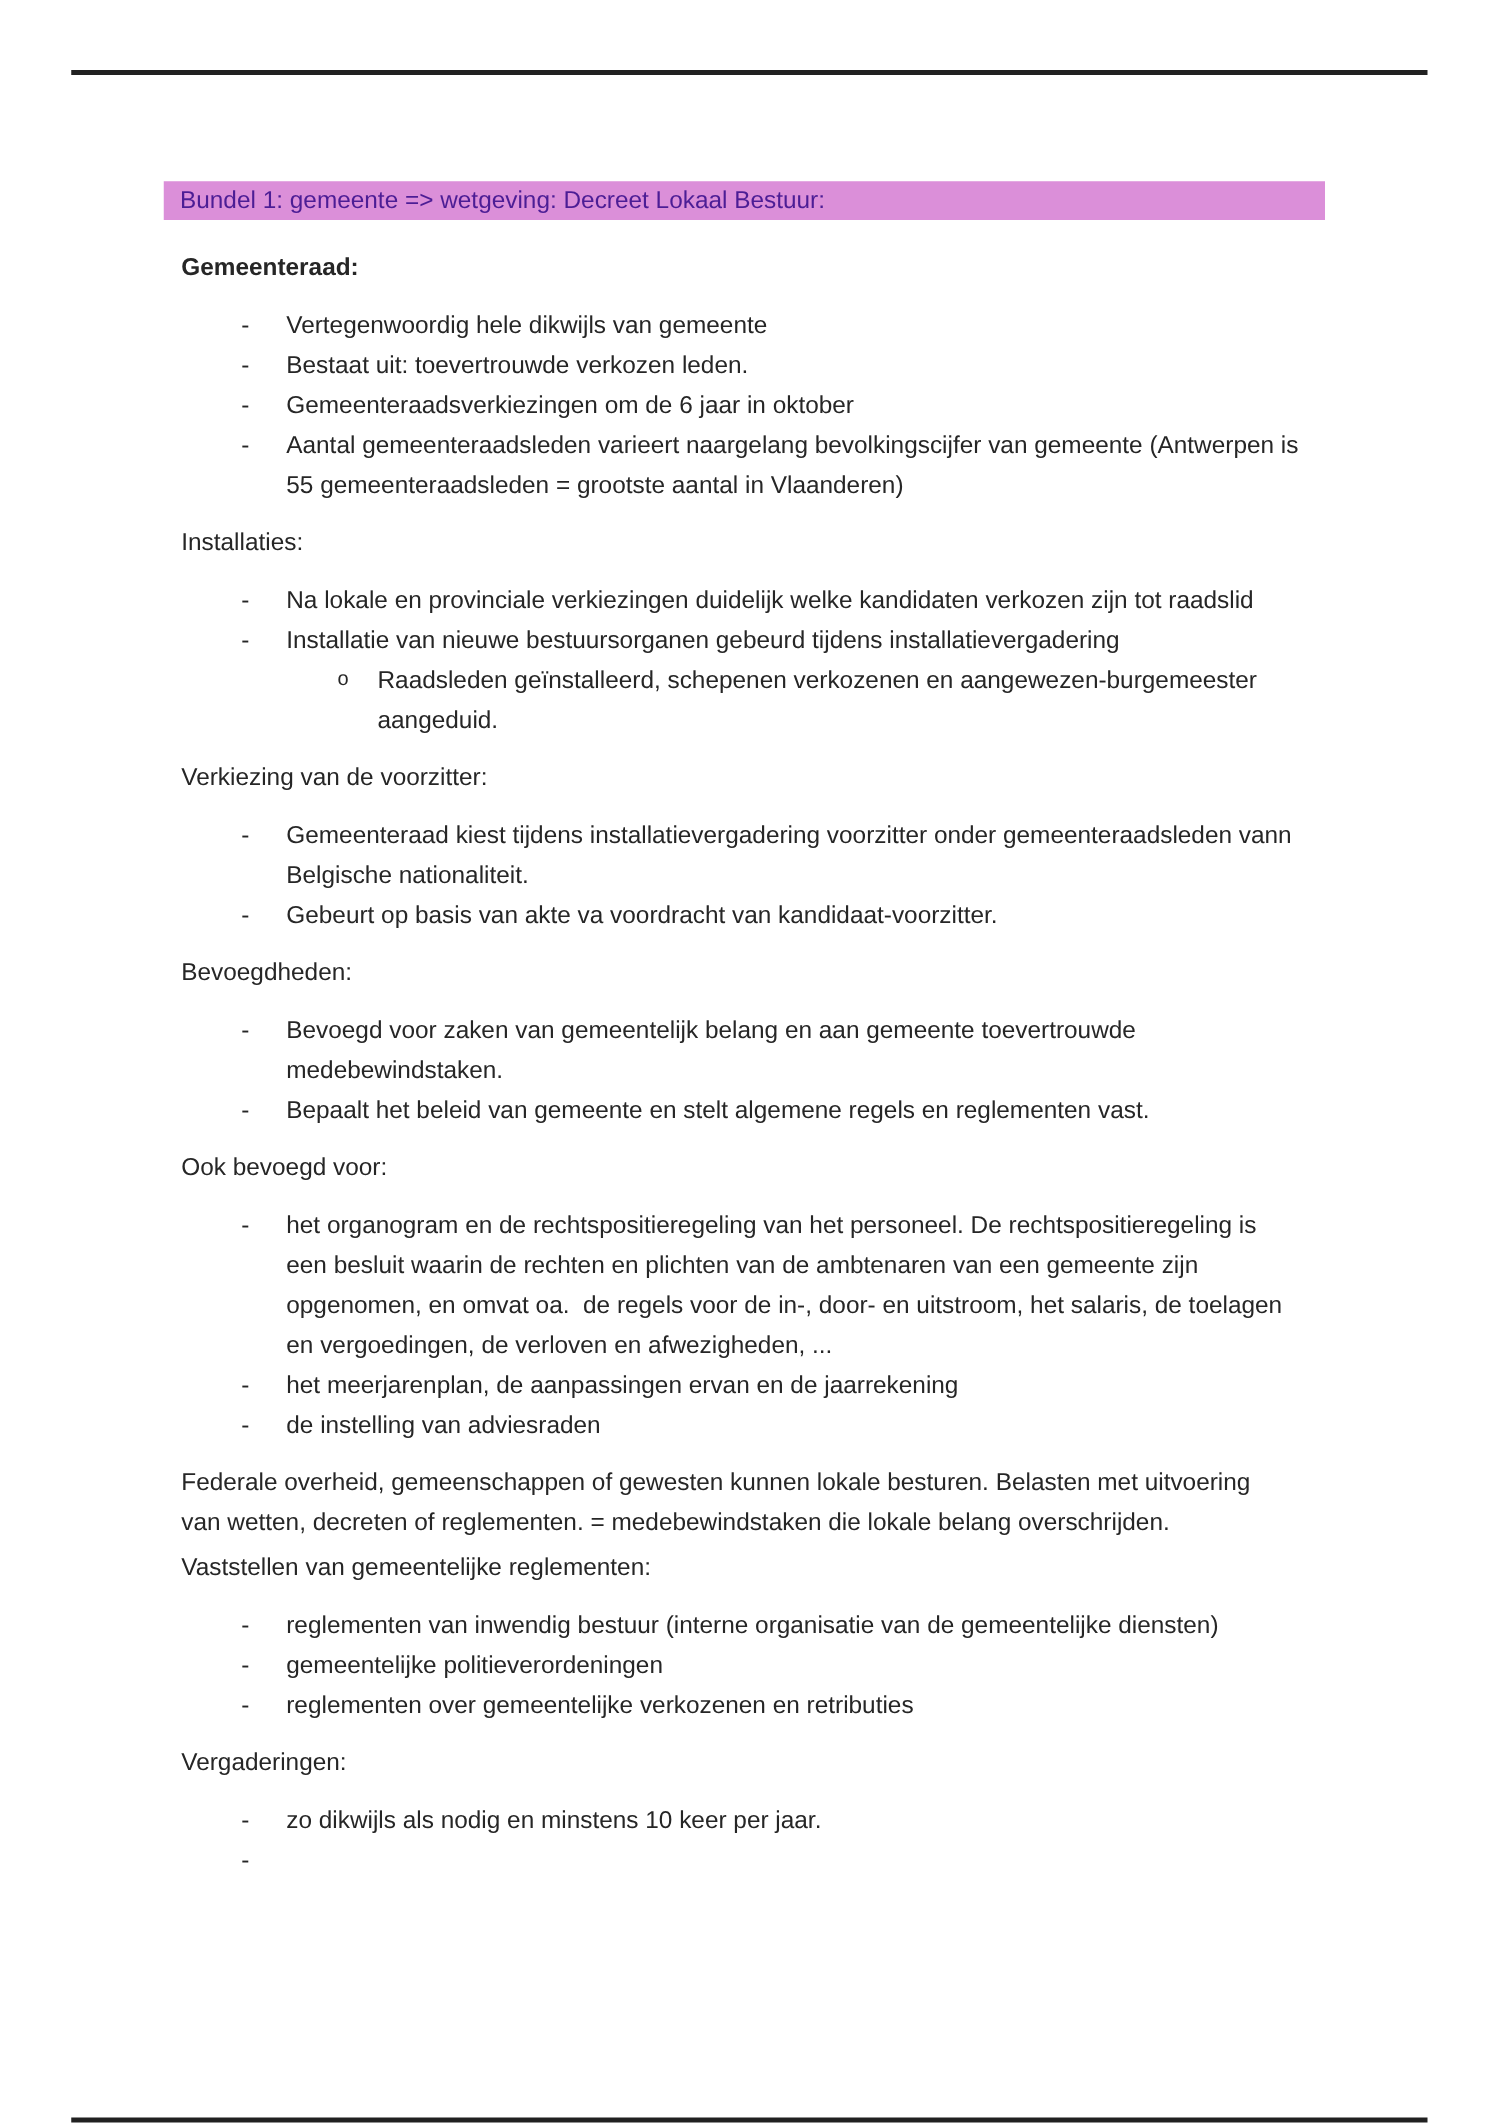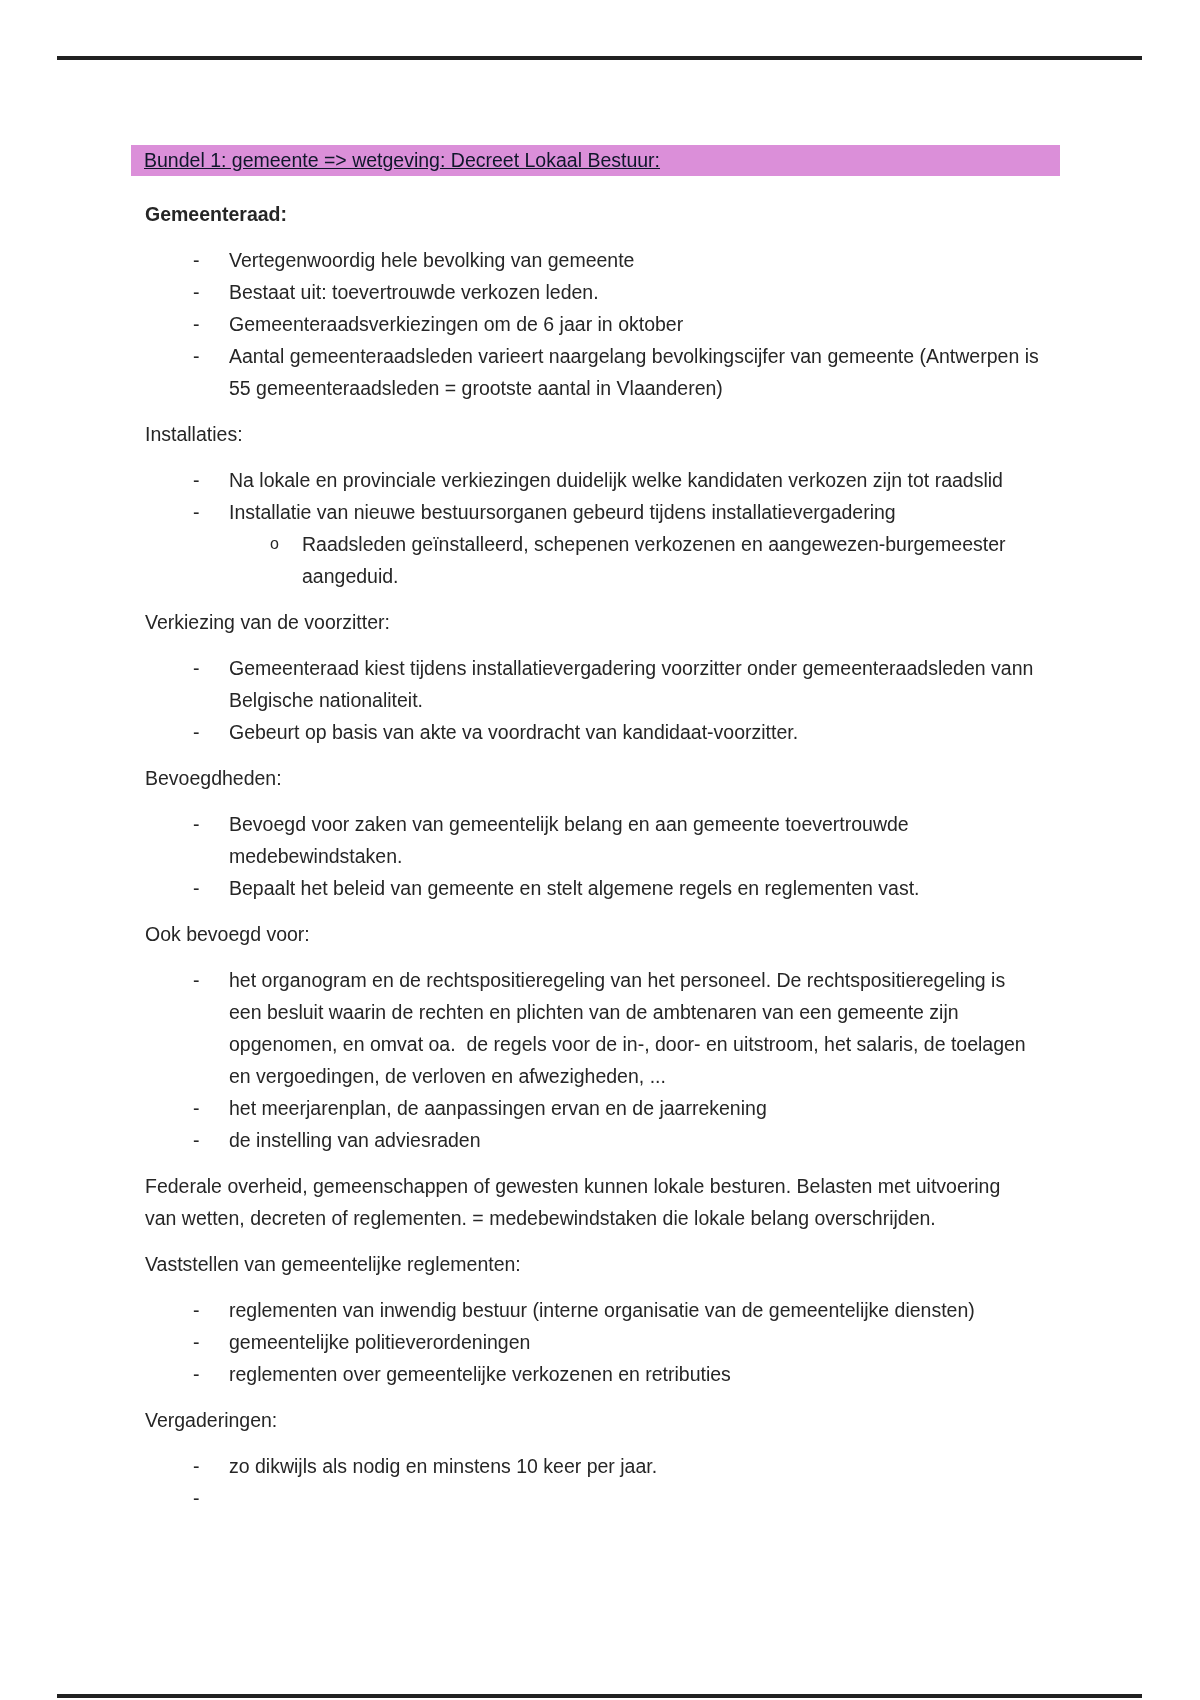--- a/index.html
+++ b/index.html
@@ -24,36 +24,36 @@
     margin:0 0 14px 0;
     text-decoration-thickness:1.5px;
     text-underline-offset:4px;
   }
   .section-heading.bold{font-weight:bold;}
   .bullet-list{margin:0 0 14px 0;}
   .li{position:relative;padding-left:84px;white-space:pre-wrap;}
   .li > .marker{position:absolute;left:48px;white-space:normal;}
   .li.l2{padding-left:157px;}
   .li.l2 > .marker{left:125px;font-size:16px;}
-  .paragraph{margin:0 0 14px 0;white-space:pre-wrap;}
+  .paragraph{margin:0 0 4px 0;white-space:pre-wrap;}
   .u{text-decoration-thickness:1.5px;text-underline-offset:4px;}
 </style>
 </head>
 <body style="color: rgb(38, 38, 38);">
 
 <div class="rule rule-top" style="border-top-color: rgb(33, 33, 33);"></div>
 
 <main class="content">
-  <div class="title-bar" style="background: rgb(219, 143, 217); color: #0f172a; text-decoration: underline;">
+  <div class="title-bar" style="background: rgb(219, 143, 217); color: #4c1d95;">
     <span>Bundel 1: gemeente =&gt; wetgeving: Decreet Lokaal Bestuur:</span>
   </div>
   <div>
       <div class="section-heading bold">Gemeenteraad:</div>
       <div class="bullet-list">
-        <div class="li l1"><span class="marker">-</span><span>Vertegenwoordig hele bevolking van gemeente</span></div>
+        <div class="li l1"><span class="marker">-</span><span>Vertegenwoordig hele dikwijls van gemeente</span></div>
         <div class="li l1"><span class="marker">-</span><span>Bestaat uit: toevertrouwde verkozen leden.</span></div>
         <div class="li l1"><span class="marker">-</span><span>Gemeenteraadsverkiezingen om de 6 jaar in oktober</span></div>
         <div class="li l1"><span class="marker">-</span><span>Aantal gemeenteraadsleden varieert naargelang bevolkingscijfer van gemeente (Antwerpen is
 55 gemeenteraadsleden = grootste aantal in Vlaanderen)</span></div>
       </div>
       <div class="section-heading">Installaties:</div>
       <div class="bullet-list">
         <div class="li l1"><span class="marker">-</span><span>Na lokale en provinciale verkiezingen duidelijk welke kandidaten verkozen zijn tot raadslid</span></div>
         <div class="li l1"><span class="marker">-</span><span>Installatie van nieuwe bestuursorganen gebeurd tijdens installatievergadering</span></div>
         <div class="li l2"><span class="marker">o</span><span>Raadsleden geïnstalleerd, schepenen verkozenen en aangewezen-burgemeester

